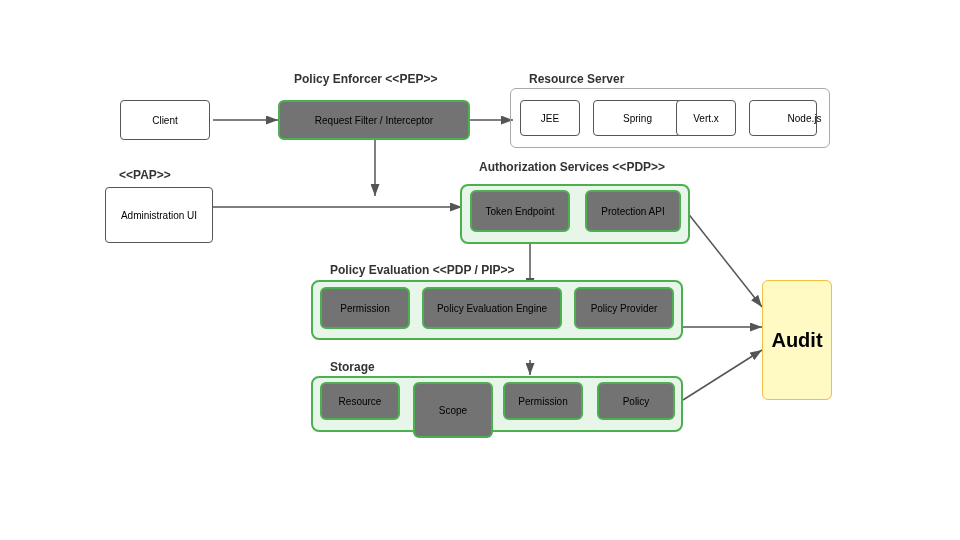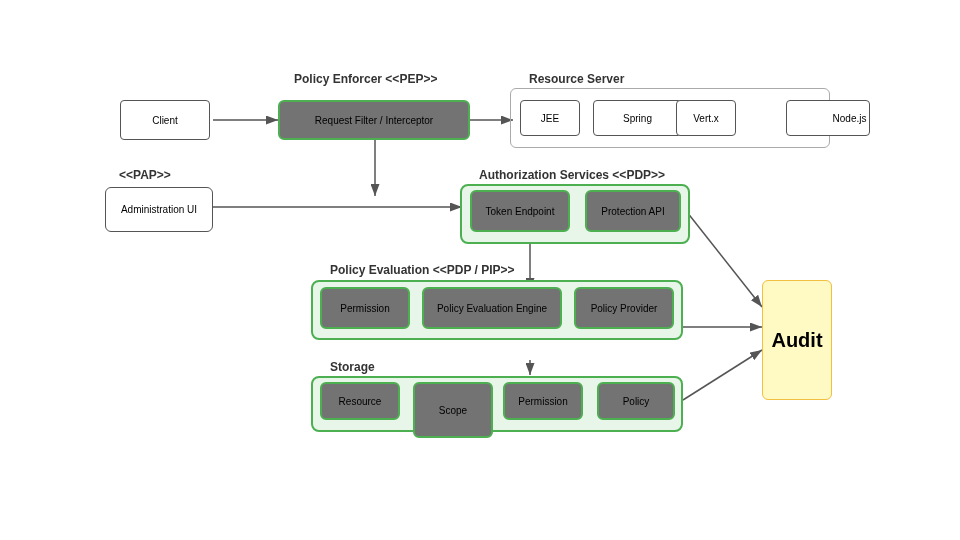--- a/index.html
+++ b/index.html
@@ -101,27 +101,27 @@
   <div class="label" style="left:513px; top:72px;">Resource Server</div>
 
   <div style="position:absolute; left:510px; top:88px; width:320px; height:60px; border:1px solid #aaa; border-radius:6px; background:transparent;"></div>
 
   <div class="box" style="left:520px; top:100px; width:60px; height:36px;">JEE</div>
 
   <div class="box" style="left:593px; top:100px; width:89px; height:36px;">Spring</div>
 
   <div class="box" style="left:676px; top:100px; width:60px; height:36px;">Vert.x</div>
 
-  <div class="box" style="left:786px; top:100px; width:84px; height:36px;padding-left:43px;">Node.js</div>
+  <div class="box" style="left:749px; top:100px; width:68px; height:36px;padding-left:43px;">Node.js</div>
 
   <div class="label" style="left:103px; top:168px;">&lt;&lt;PAP&gt;&gt;</div>
 
-  <div class="box" style="left:105px; top:187px; width:108px; height:45px;border-radius:6px;">Administration UI</div>
+  <div class="box" style="left:105px; top:187px; width:108px; height:56px;">Administration UI</div>
 
-  <div class="label" style="left:463px; top:168px;">Authorization Services &lt;&lt;PDP&gt;&gt;</div>
+  <div class="label" style="left:463px; top:160px;">Authorization Services &lt;&lt;PDP&gt;&gt;</div>
 
   <div class="box-green-outer" style="position:absolute; left:460px; top:184px; width:230px; height:60px;"></div>
 
   <div class="box box-green" style="left:585px; top:190px; width:96px; height:42px;">Protection API</div>
 
   <div class="box box-green" style="left:470px; top:190px; width:100px; height:42px;">Token Endpoint</div>
 
   <div class="label" style="left:314px; top:263px;">Policy Evaluation &lt;&lt;PDP / PIP&gt;&gt;</div>
 
   <div class="box-green-outer" style="position:absolute; left:311px; top:280px; width:372px; height:60px;"></div>

